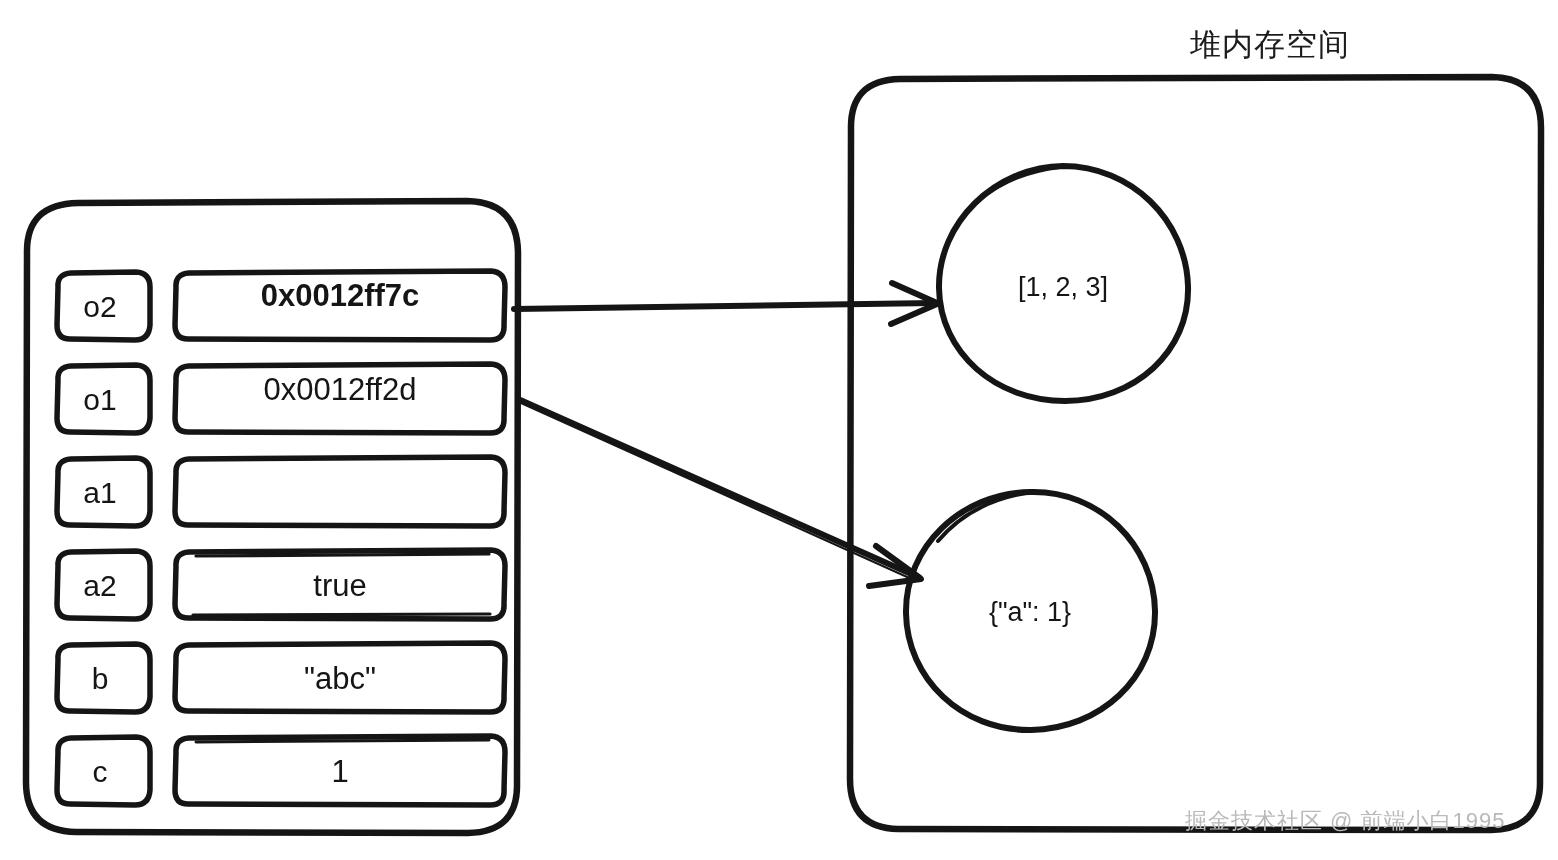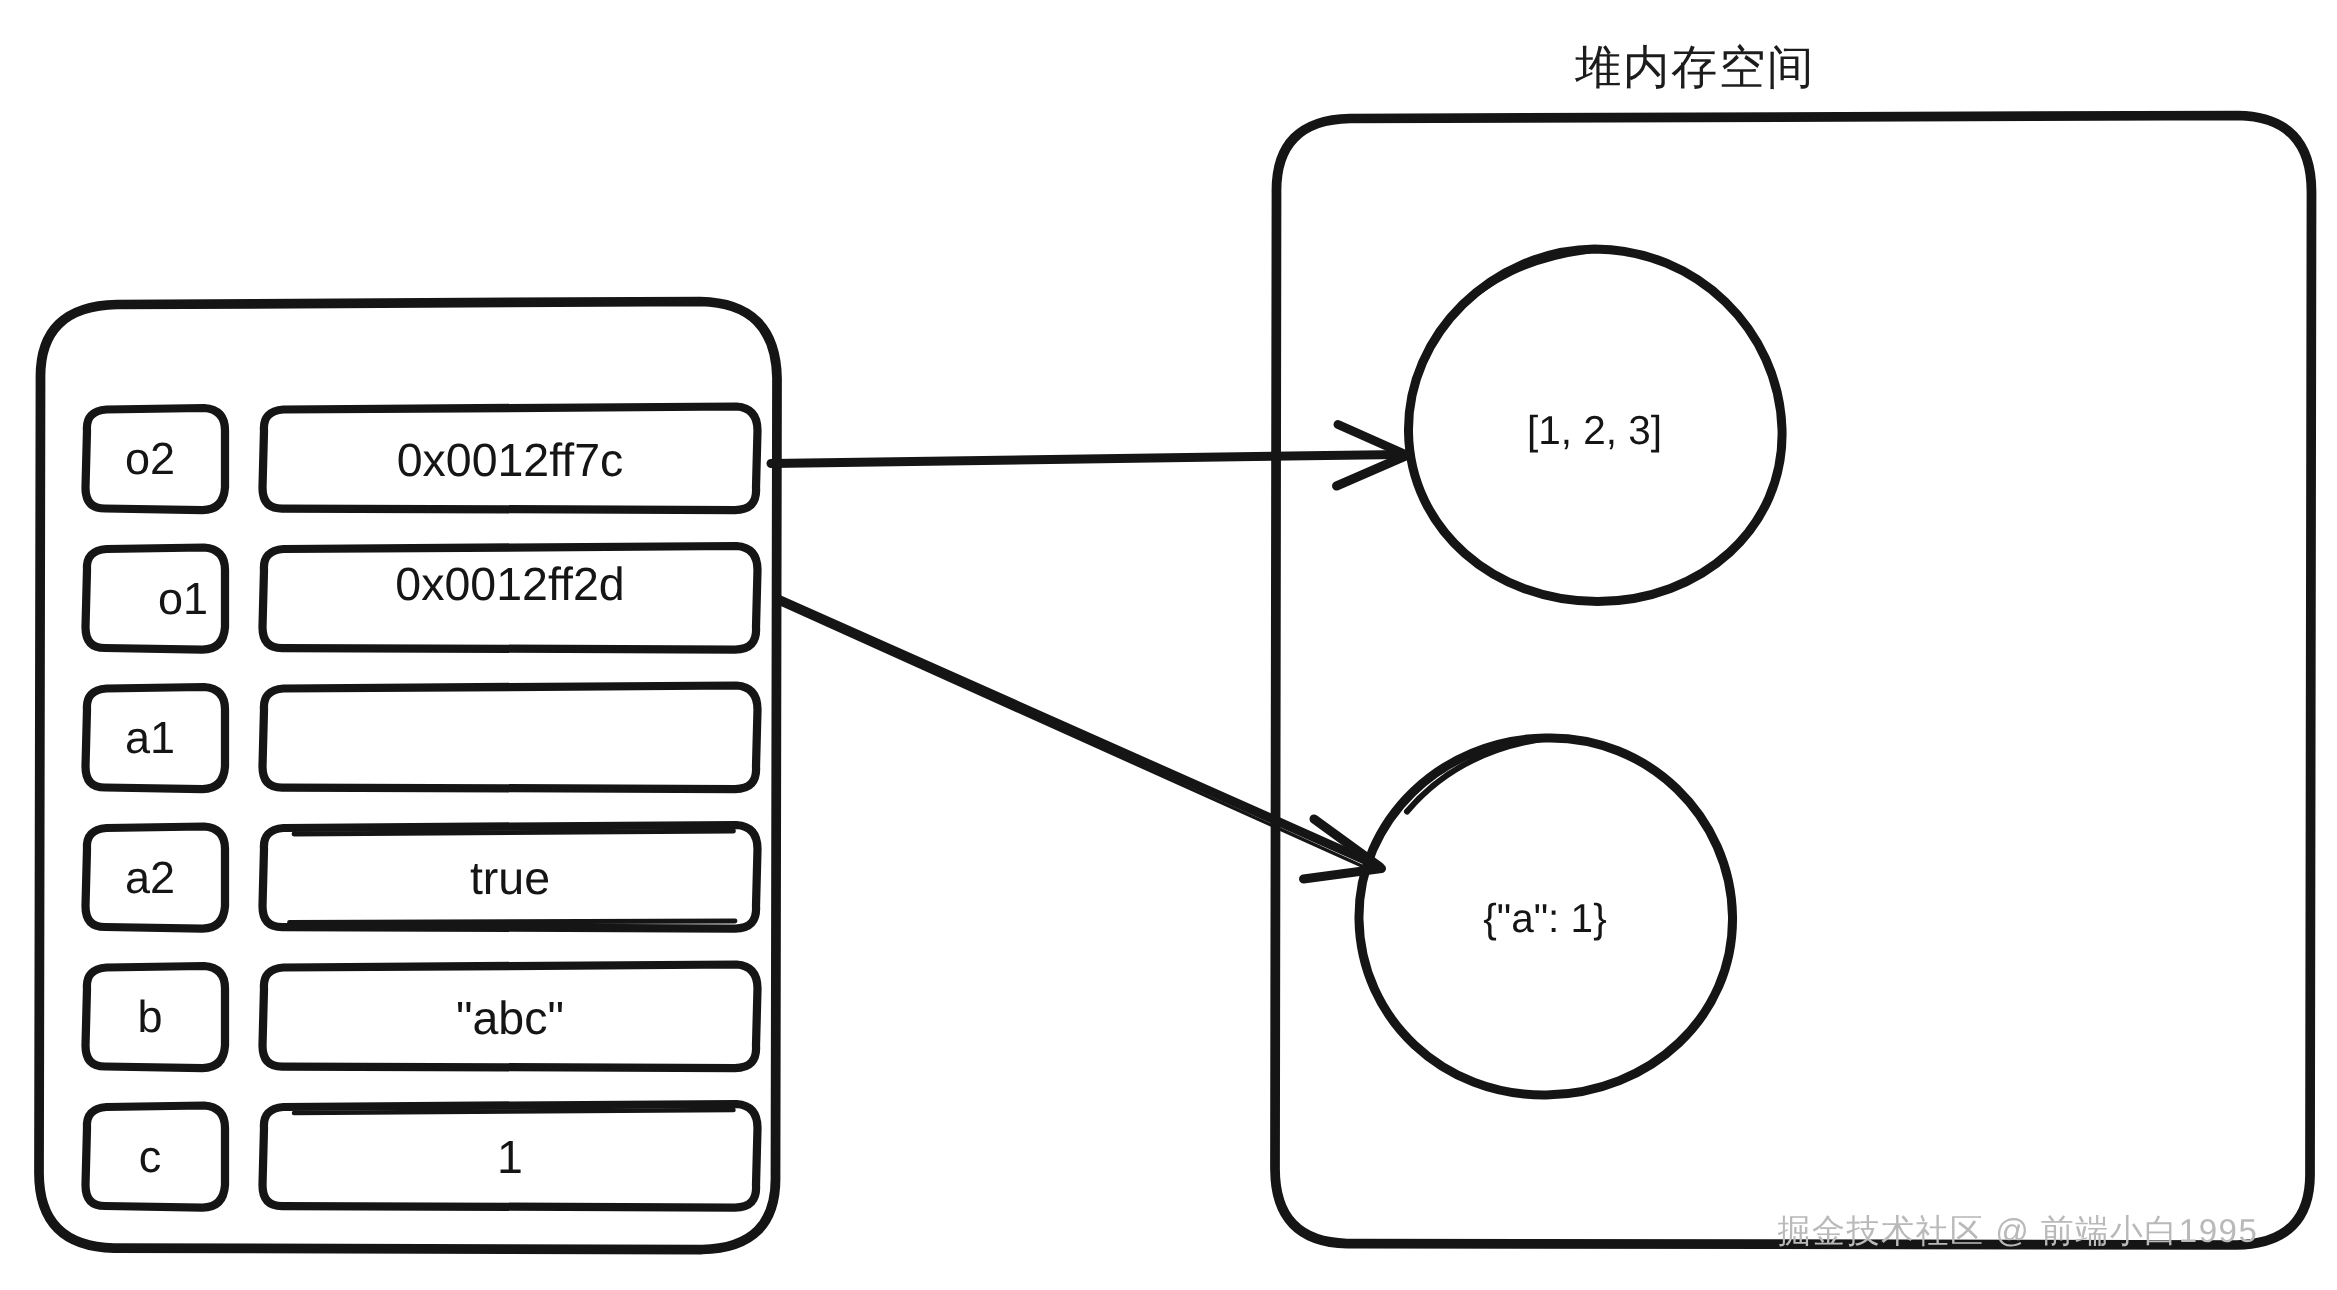--- a/index.html
+++ b/index.html
@@ -20,21 +20,21 @@
     pointer-events:none;
   }
 
   
   .panel-title {
     position:absolute;
     font-size:31px;
     color:#1c1c1c;
     letter-spacing:1px;
     white-space:nowrap;
-    text-align:left;
+    text-align:right;
   }
   #stack-title { left:134px; top:151px; width:300px; }
   #heap-title  { left:1050px; top:24px; width:300px; }
 
   
   .slot-label {
     position:absolute;
     width:88px;
     text-align:center;
     font-size:30px;
@@ -124,23 +124,23 @@
       <path stroke-width="6" d="M 518,399 L 918,577"></path>
       <path stroke-width="2.2" d="M 521,403 L 916,581"></path>
       <path stroke-width="6" d="M 876,546 L 920,578 M 869,586 L 921,579"></path>
 
     </g>
   </svg>
 
   <div class="panel-title" id="heap-title">堆内存空间</div>
 
   <div class="slot-label" style="left:56px; top:290px;">o2</div>
-  <div class="slot-value" style="left:175px; top:289px;">0x0012ff7c</div>
+  <div class="slot-value" style="left:175px; top:278px;font-weight:bold;">0x0012ff7c</div>
 
-  <div class="slot-label" style="left:56px; top:383px;margin-left:22px;">o1</div>
+  <div class="slot-label" style="left:56px; top:383px;">o1</div>
   <div class="slot-value" style="left:175px; top:372px;">0x0012ff2d</div>
 
   <div class="slot-label" style="left:56px; top:476px;">a1</div>
 
   <div class="slot-label" style="left:56px; top:569px;">a2</div>
   <div class="slot-value" style="left:175px; top:568px;">true</div>
 
   <div class="slot-label" style="left:56px; top:662px;">b</div>
   <div class="slot-value" style="left:175px; top:661px;">"abc"</div>
 

